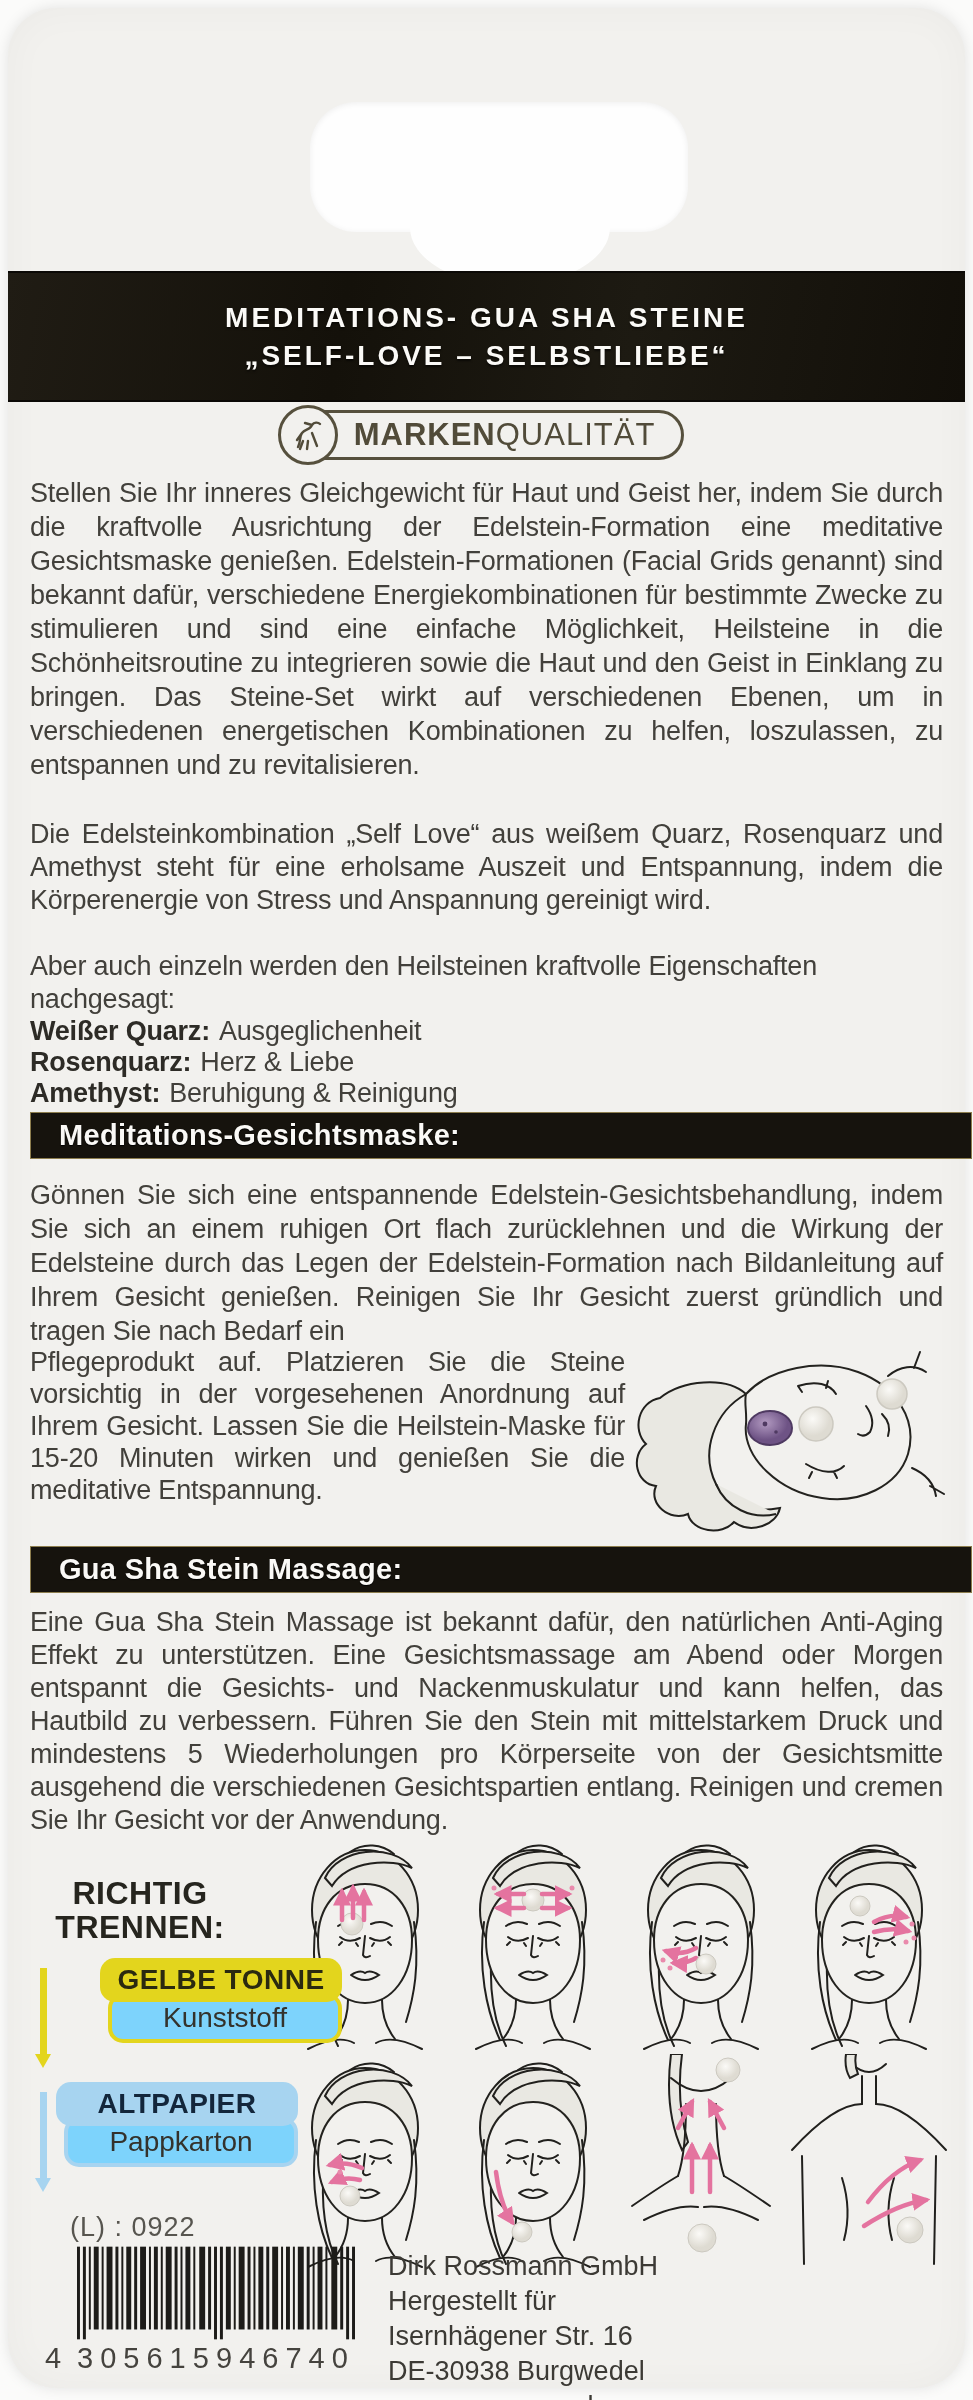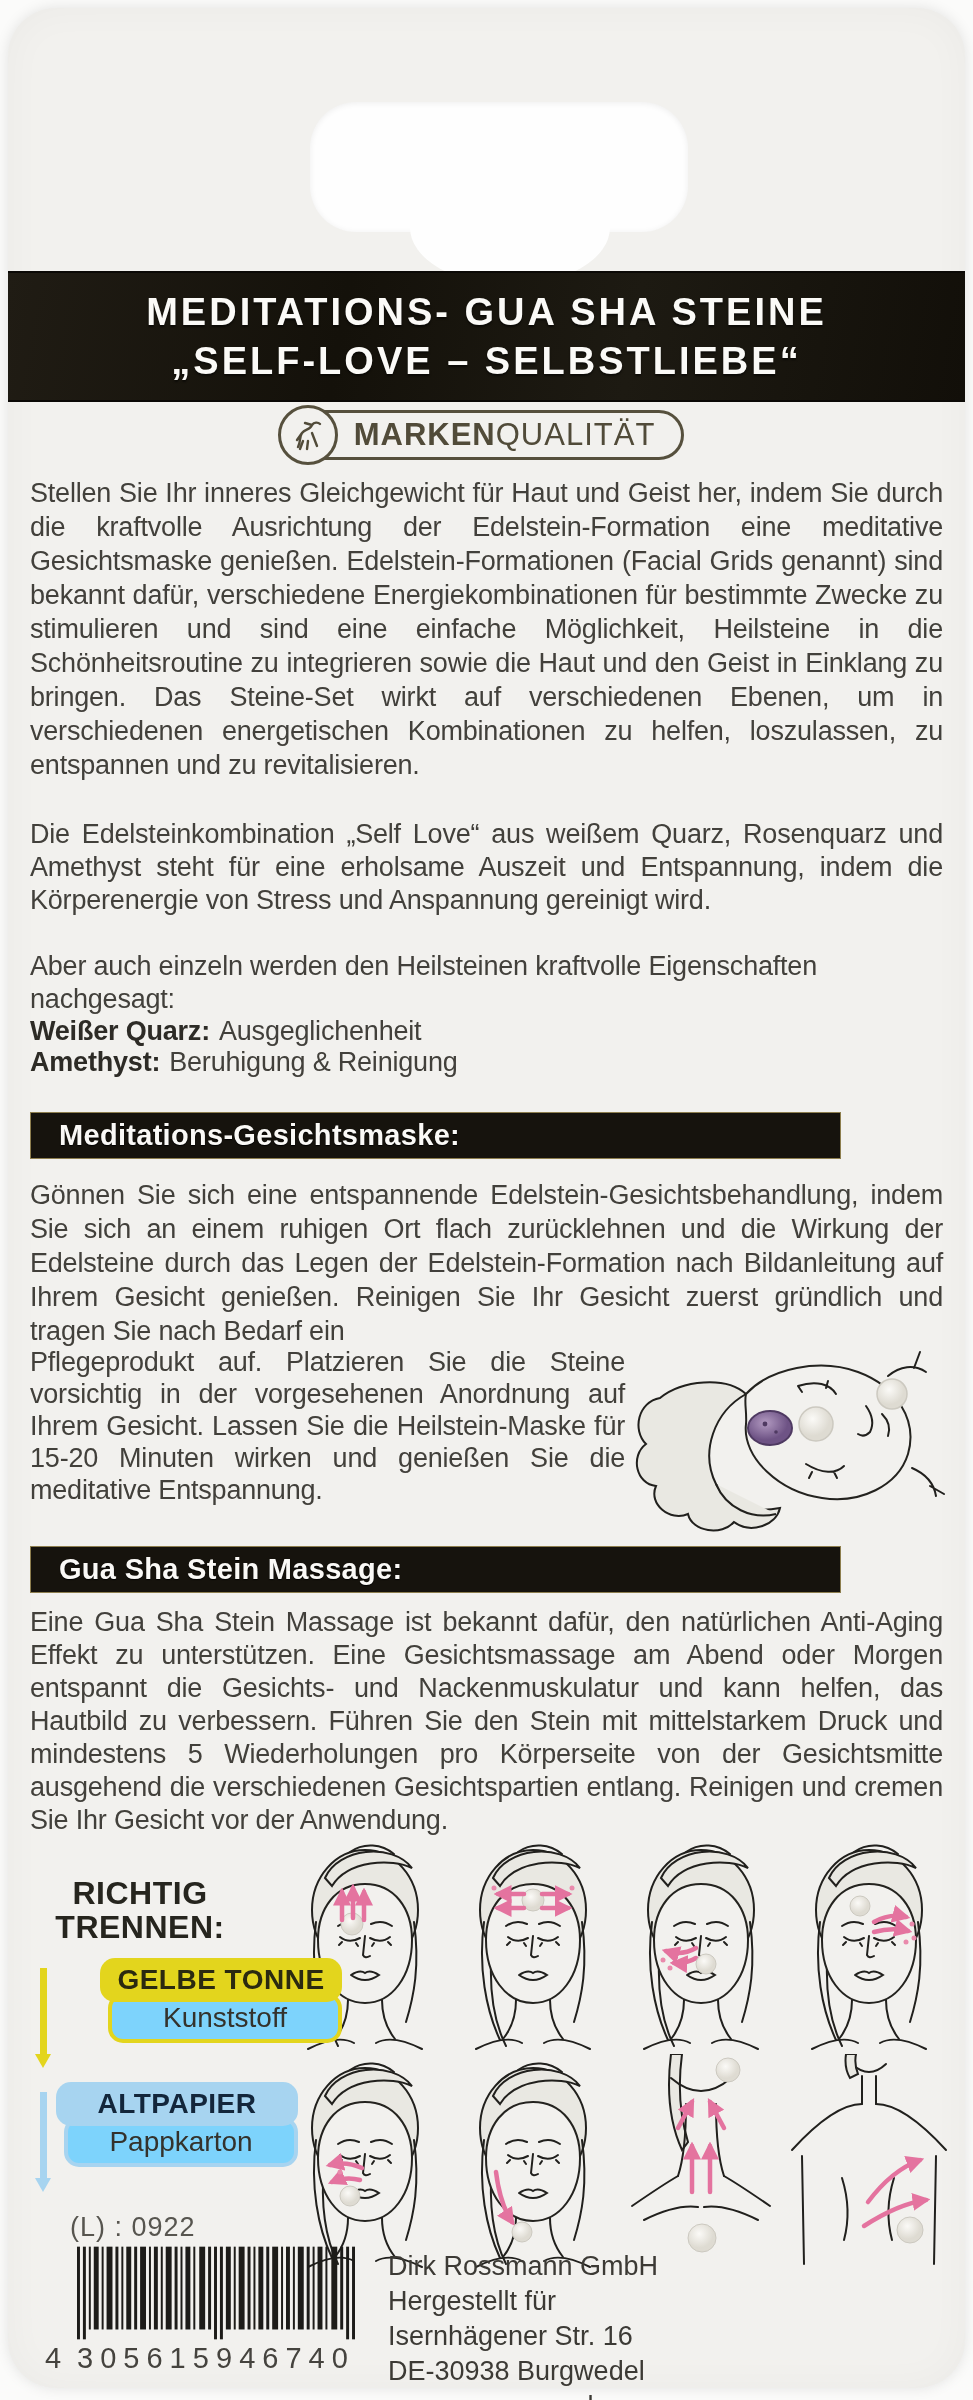--- a/index.html
+++ b/index.html
@@ -10,37 +10,37 @@
   
   .hole{position:absolute;left:310px;top:102px;width:378px;height:130px;background:#fefefe;
         border-radius:46px;box-shadow:inset 0 1px 6px rgba(0,0,0,0.07);}
   .hole::after{content:'';position:absolute;left:100px;top:68px;width:200px;height:115px;
         background:#fefefe;border-radius:50%;}
   
   .banner{position:absolute;left:8px;top:271px;width:957px;height:127px;
         background:linear-gradient(100deg,#201c14,#14110a 35%,#1d1a12 65%,#120f09);
         display:flex;flex-direction:column;align-items:center;justify-content:center;gap:6px;
         border-top:2px solid #0b0906;border-bottom:2px solid #0b0906;}
-  .banner div{color:#fbfaf7;font-weight:bold;font-size:38px;letter-spacing:3px;white-space:nowrap;
+  .banner div{color:#fbfaf7;font-weight:bold;font-size:28px;letter-spacing:3px;white-space:nowrap;
         text-shadow:0 2px 2px rgba(0,0,0,0.55);}
   
   .badge{position:absolute;left:0;top:410px;width:973px;display:flex;justify-content:center;}
   .badge-pill{position:relative;height:44px;border:3px solid #56503d;border-radius:26px;
         display:flex;align-items:center;padding:0 26px 0 62px;}
   .badge-circle{position:absolute;left:-14px;top:-8px;width:54px;height:54px;background:#f2f1ee;
         border:3px solid #56503d;border-radius:50%;display:flex;align-items:center;justify-content:center;}
   .badge-text{font-size:31px;color:#514b39;letter-spacing:1px;white-space:nowrap;}
   .badge-text b{font-weight:bold;}
   
   .body{position:absolute;text-align:justify;color:#42403b;font-size:27px;line-height:34px;margin:0;
         letter-spacing:-0.2px;}
   .props b{color:#2d2b26;margin-right:9px;}
   .prop-line{font-size:27px;line-height:31px;color:#42403b;}
   
-  .section-bar{position:absolute;left:30px;width:811px;height:47px;background:#16130d;
+  .section-bar{position:absolute;left:30px;width:942px;height:47px;background:#16130d;
         border:1px solid #8d7e4e;box-sizing:border-box;display:flex;align-items:center;padding-left:28px;}
   .section-bar span{color:#faf9f6;font-weight:bold;font-size:29px;letter-spacing:0.3px;
         text-shadow:0 1px 1px #000;}
   
   .illu{position:absolute;}
   svg .ln{fill:none;stroke:#21201d;stroke-width:2;stroke-linecap:round;}
   svg .hair{fill:#e9e8e2;stroke:#21201d;stroke-width:2;}
   svg .skin{fill:#f2f1ee;stroke:#24231f;stroke-width:2;}
   svg .pk{fill:none;stroke:#e4739f;stroke-width:4.5;stroke-linecap:round;}
   svg .pkdot{fill:#e98aac;}
@@ -126,20 +126,21 @@
       <span class="badge-text"><b>MARKEN</b><span>QUALITÄT</span></span>
     </div>
   </div>
 
   <p class="body" style="left:30px;top:476px;width:913px;">Stellen Sie Ihr inneres Gleichgewicht für Haut und Geist her, indem Sie durch die kraftvolle Ausrichtung der Edelstein-Formation eine meditative Gesichtsmaske genießen. Edelstein-Formationen (Facial Grids genannt) sind bekannt dafür, verschiedene Energiekombinationen für bestimmte Zwecke zu stimulieren und sind eine einfache Möglichkeit, Heilsteine in die Schönheitsroutine zu integrieren sowie die Haut und den Geist in Einklang zu bringen. Das Steine-Set wirkt auf verschiedenen Ebenen, um in verschiedenen energetischen Kombinationen zu helfen, loszulassen, zu entspannen und zu revitalisieren.</p>
   <p class="body" style="left:30px;top:818px;width:913px;line-height:33px;">Die Edelsteinkombination „Self Love“ aus weißem Quarz, Rosenquarz und Amethyst steht für eine erholsame Auszeit und Entspannung, indem die Körperenergie von Stress und Anspannung gereinigt wird.</p>
 
   <div class="body props" style="left:30px;top:950px;width:913px;line-height:33px;text-align:left;">
     <div>Aber auch einzeln werden den Heilsteinen kraftvolle Eigenschaften nachgesagt:</div>
     <div class="prop-line"><b>Weißer Quarz:</b><span>Ausgeglichenheit</span></div>
+    <div class="prop-line"><b>Rosenquarz:</b><span>Herz &amp; Liebe</span></div>
     <div class="prop-line"><b>Amethyst:</b><span>Beruhigung &amp; Reinigung</span></div>
   </div>
 
   <div class="section-bar" style="top:1112px;">
     <span>Meditations-Gesichtsmaske:</span>
   </div>
   <p class="body" style="left:30px;top:1178px;width:913px;">Gönnen Sie sich eine entspannende Edelstein-Gesichtsbehandlung, indem Sie sich an einem ruhigen Ort flach zurücklehnen und die Wirkung der Edelsteine durch das Legen der Edelstein-Formation nach Bildanleitung auf Ihrem Gesicht genießen. Reinigen Sie Ihr Gesicht zuerst gründlich und tragen Sie nach Bedarf ein</p>
   <p class="body" style="left:30px;top:1346px;width:595px;line-height:32px;">Pflegeprodukt auf. Platzieren Sie die Steine vorsichtig in der vorgesehenen Anordnung auf Ihrem Gesicht. Lassen Sie die Heilstein-Maske für 15-20 Minuten wirken und genießen Sie die meditative Entspannung.</p>
 
   <div class="illu" style="left:630px;top:1328px;">

